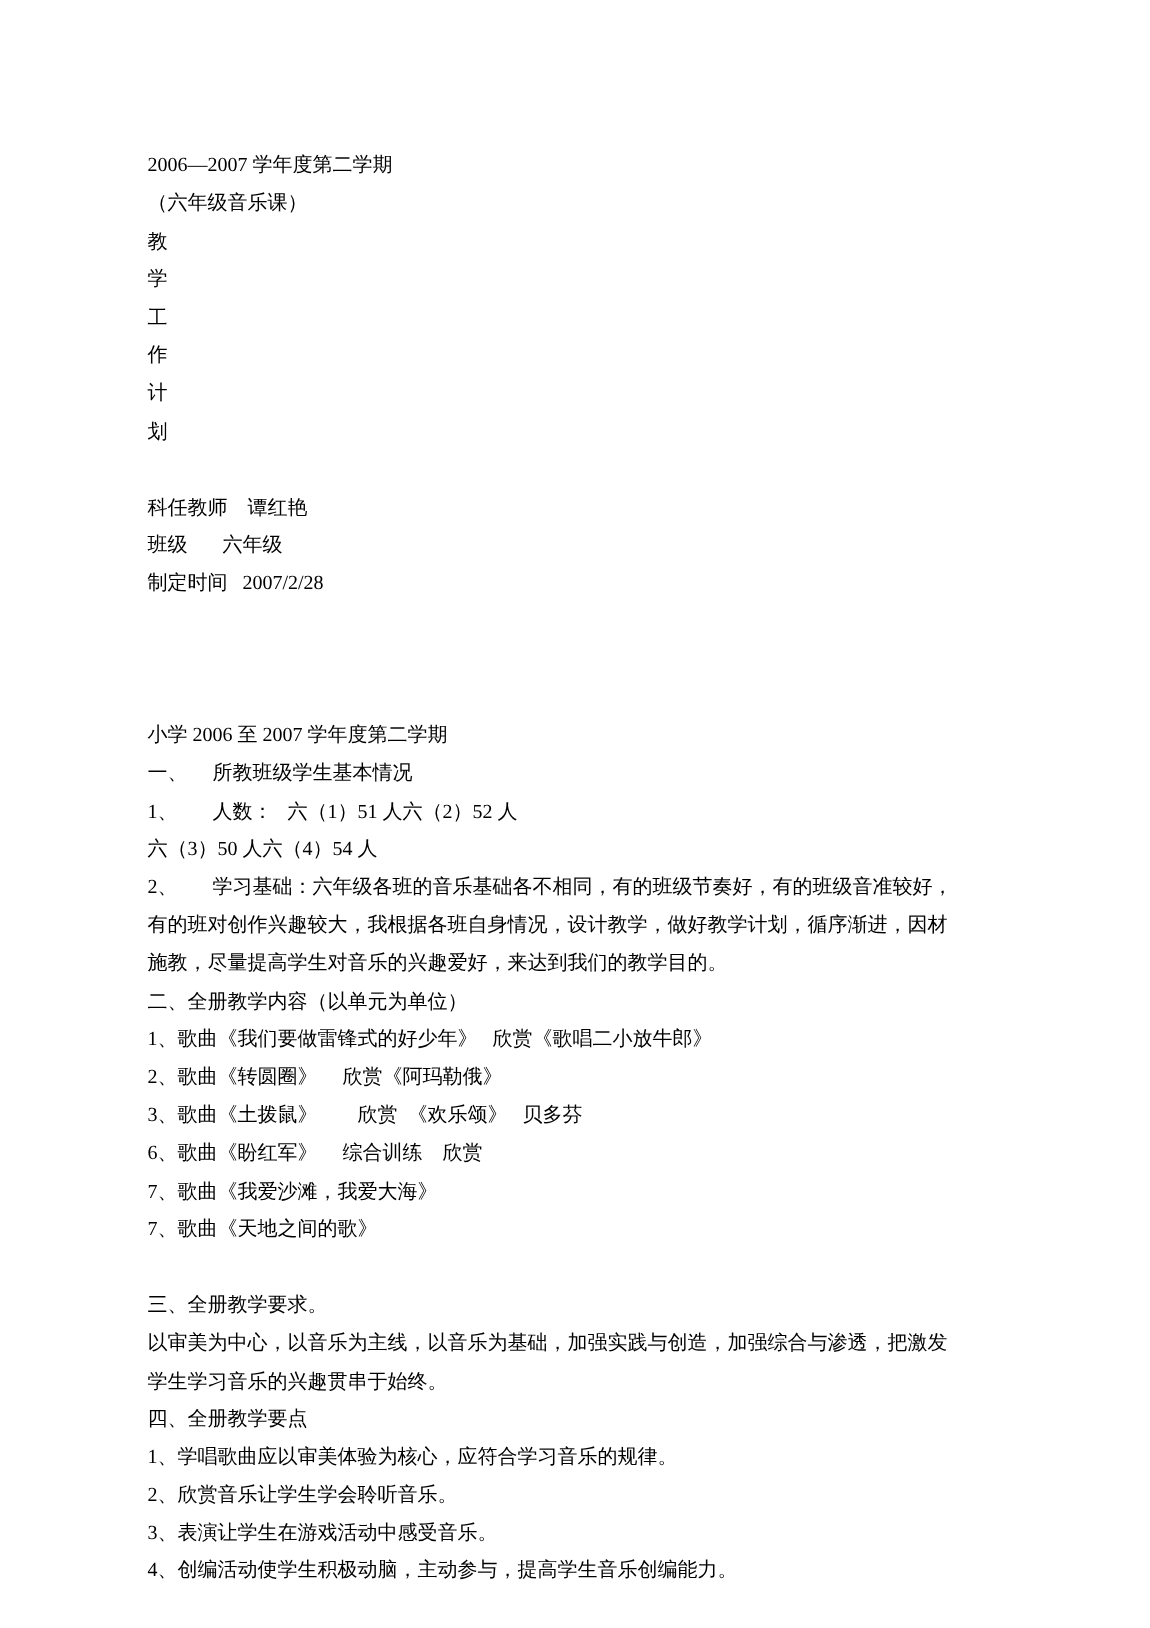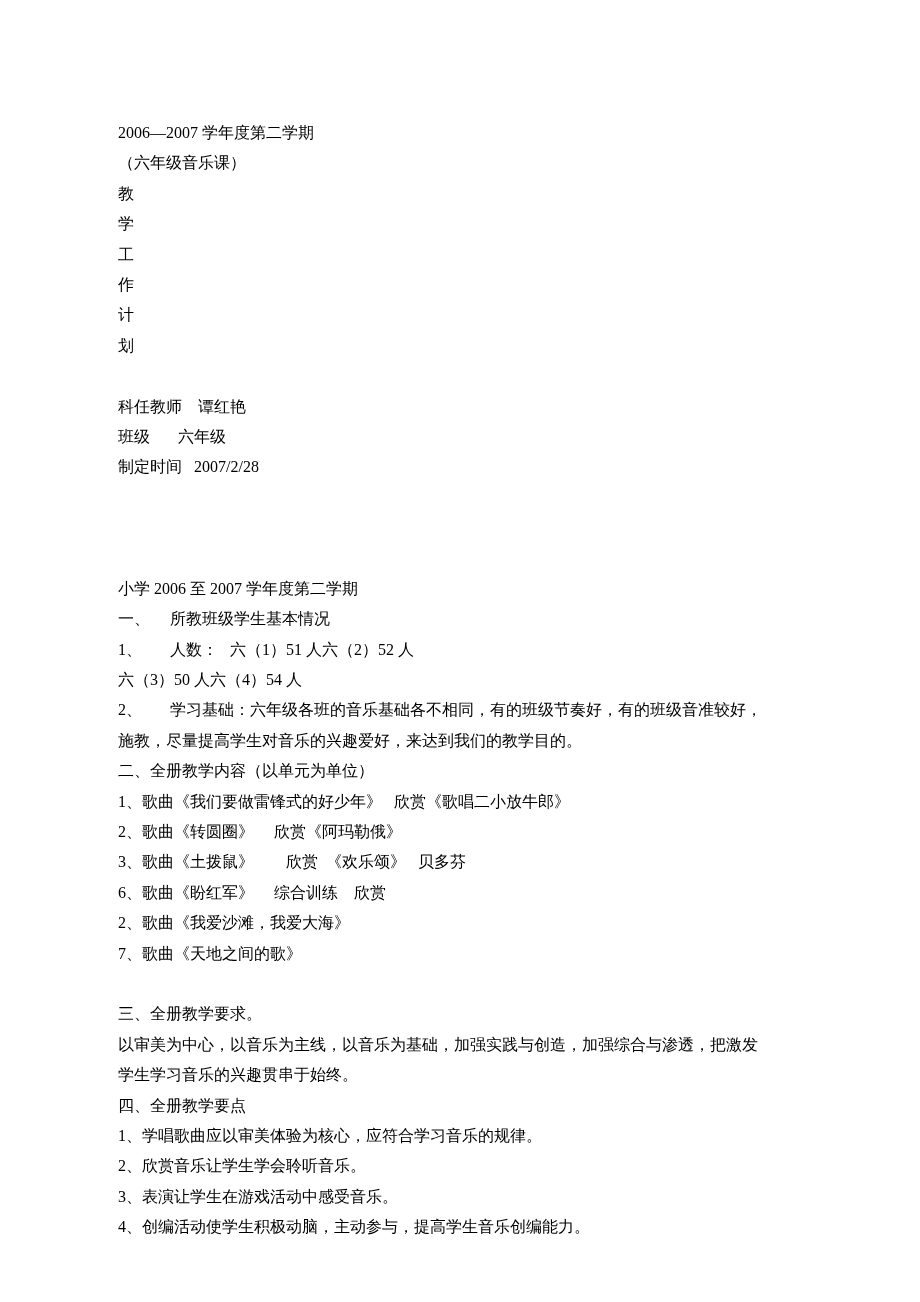--- a/index.html
+++ b/index.html
@@ -46,28 +46,29 @@
 
   <div class="blank"></div>
   <div class="blank"></div>
   <div class="blank"></div>
 
   <div class="line">小学 2006 至 2007 学年度第二学期</div>
   <div class="line">一、     所教班级学生基本情况</div>
   <div class="line">1、       人数：   六（1）51 人六（2）52 人</div>
   <div class="line">六（3）50 人六（4）54 人</div>
   <div class="line">2、       学习基础：六年级各班的音乐基础各不相同，有的班级节奏好，有的班级音准较好，</div>
+  <div class="line">有的班对创作兴趣较大，我根据各班自身情况，设计教学，做好教学计划，循序渐进，因材</div>
   <div class="line">施教，尽量提高学生对音乐的兴趣爱好，来达到我们的教学目的。</div>
 
   <div class="line">二、全册教学内容（以单元为单位）</div>
   <div class="line">1、歌曲《我们要做雷锋式的好少年》   欣赏《歌唱二小放牛郎》</div>
   <div class="line">2、歌曲《转圆圈》     欣赏《阿玛勒俄》</div>
   <div class="line">3、歌曲《土拨鼠》        欣赏  《欢乐颂》   贝多芬</div>
   <div class="line">6、歌曲《盼红军》     综合训练    欣赏</div>
-  <div class="line">2、歌曲《我爱沙滩，我爱大海》</div>
+  <div class="line">7、歌曲《我爱沙滩，我爱大海》</div>
   <div class="line">7、歌曲《天地之间的歌》</div>
 
   <div class="blank"></div>
 
   <div class="line">三、全册教学要求。</div>
   <div class="line">以审美为中心，以音乐为主线，以音乐为基础，加强实践与创造，加强综合与渗透，把激发</div>
   <div class="line">学生学习音乐的兴趣贯串于始终。</div>
 
   <div class="line">四、全册教学要点</div>
   <div class="line">1、学唱歌曲应以审美体验为核心，应符合学习音乐的规律。</div>

